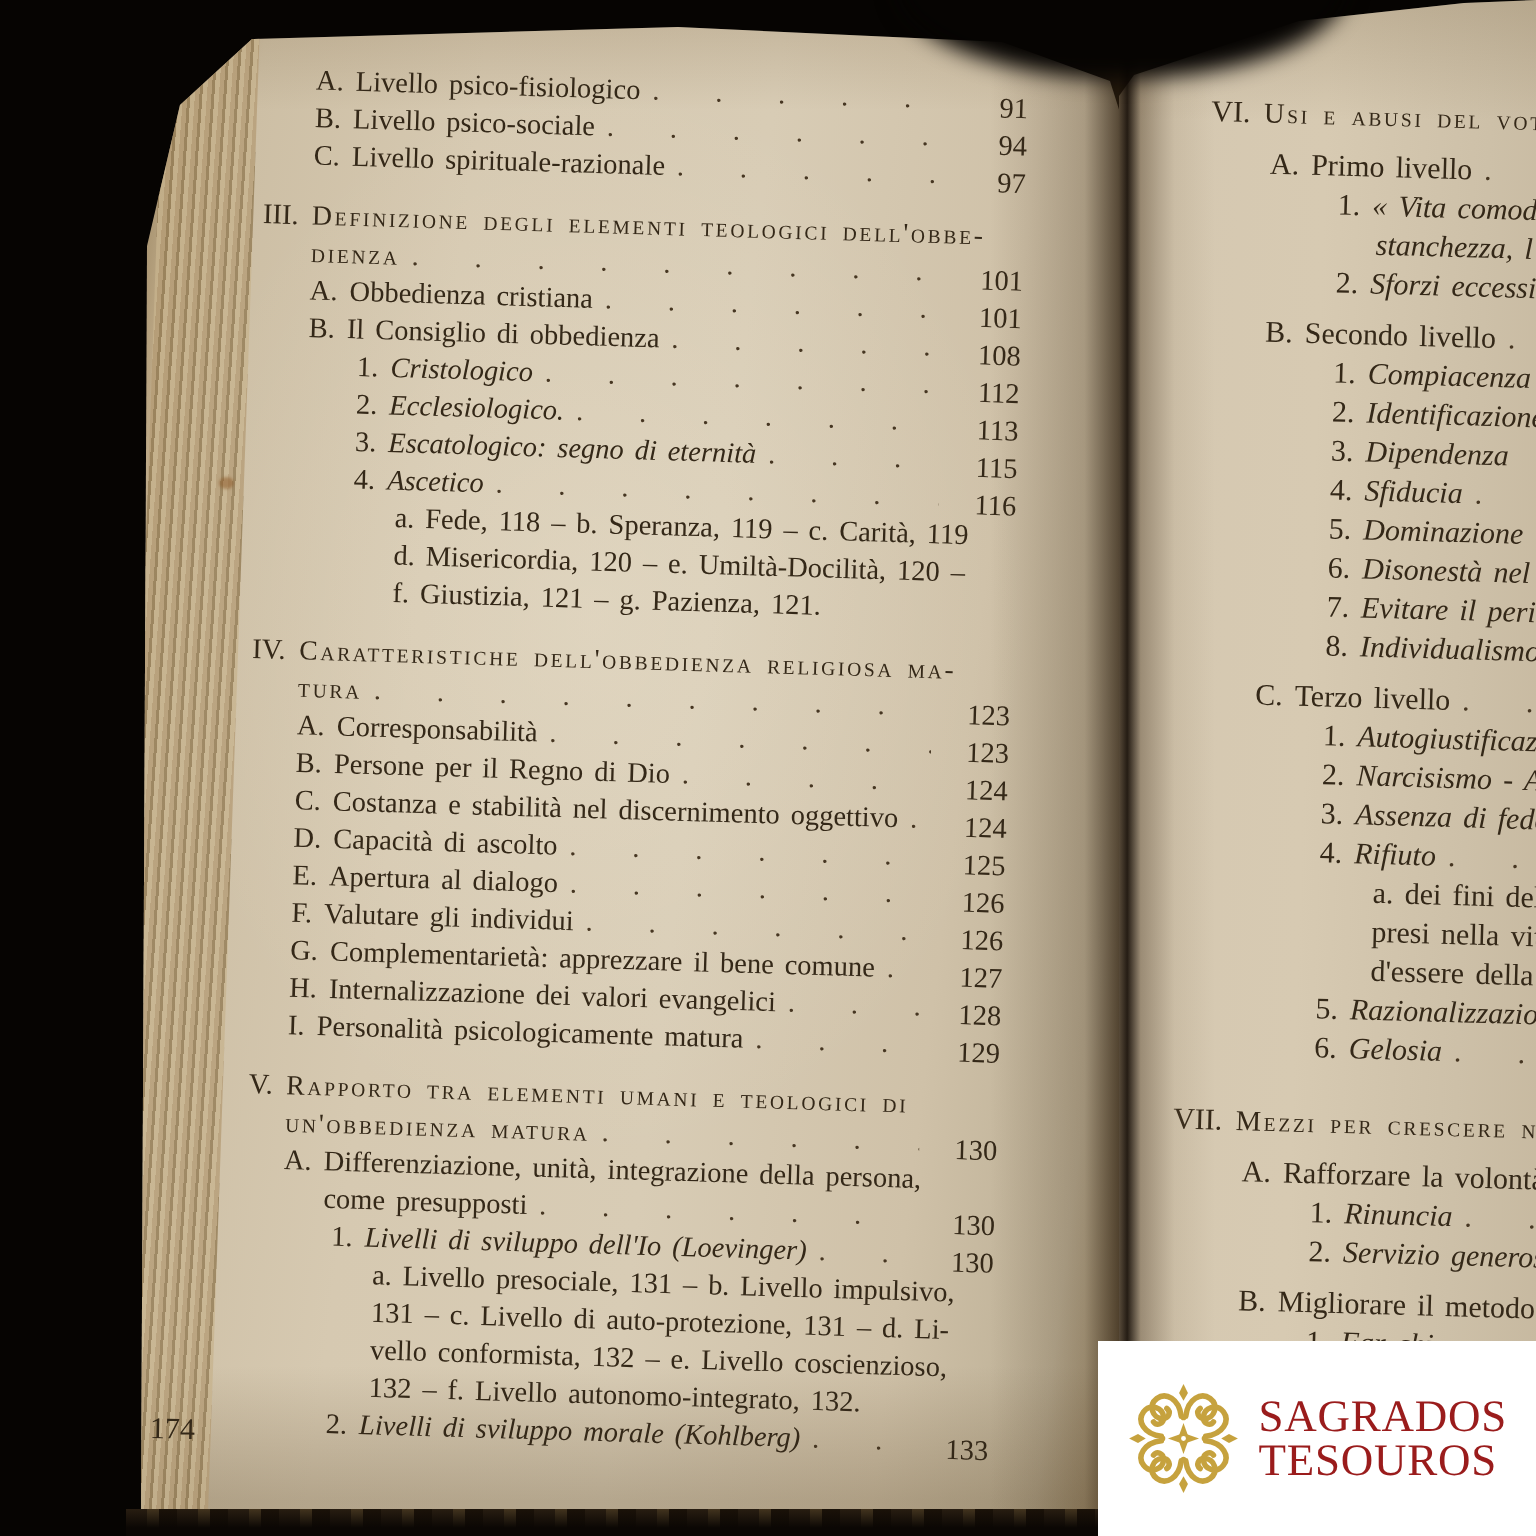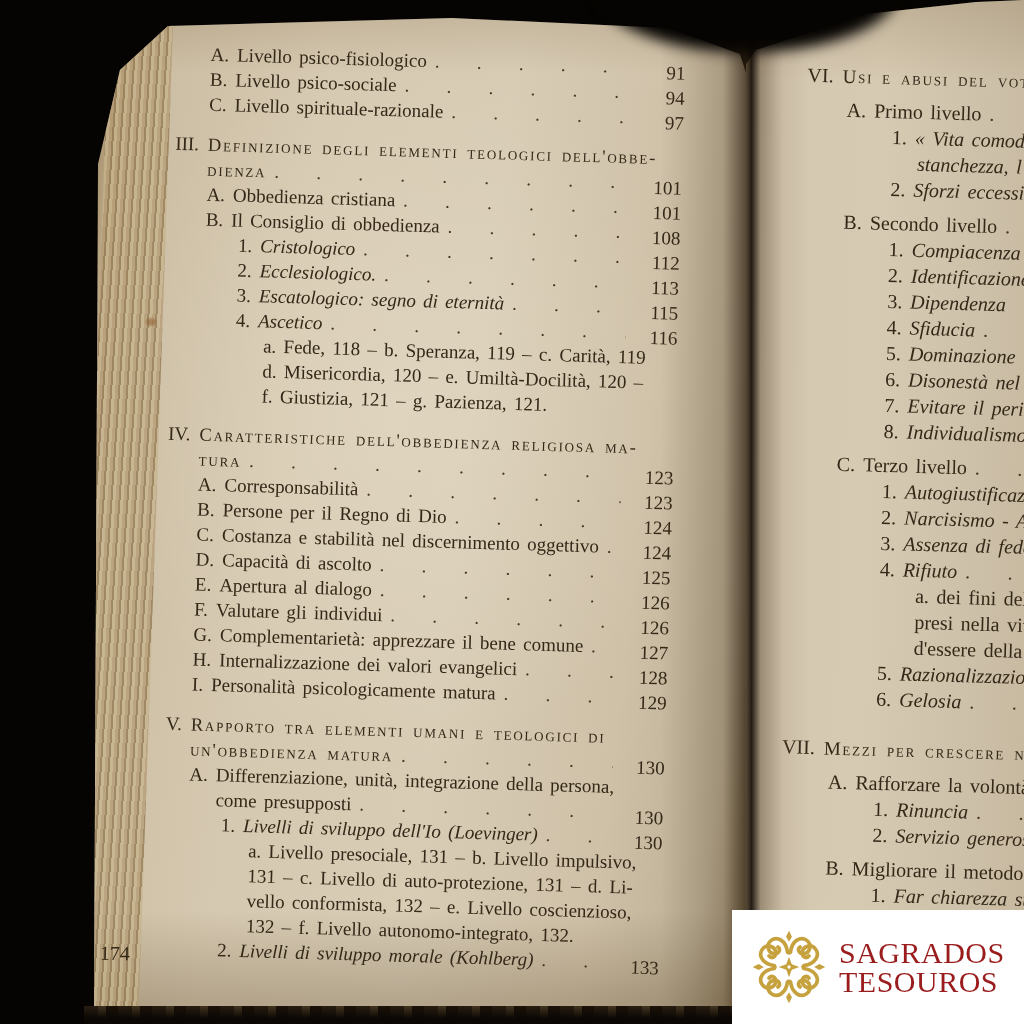--- a/index.html
+++ b/index.html
@@ -88,21 +88,21 @@
   .it{font-style:italic;}
   .leader{flex:1 1 auto;overflow:hidden;margin:0 8px;min-width:10px;color:#463622;}
   .leader::after{content:". . . . . . . . . . . . . . . . . . . . . . . .";letter-spacing:15px;}
   .pnum{flex:0 0 44px;text-align:right;position:relative;top:5px;}
 
   .folio{position:absolute;left:8px;top:928px;font-size:20px;color:#342818;
     transform:rotate(1.2deg);z-index:3;}
 
   
   .watermark{
-    position:absolute;right:0;bottom:0;width:292px;height:114px;background:#ffffff;
+    position:absolute;right:0;bottom:0;width:292px;height:130px;background:#ffffff;
     display:flex;align-items:center;gap:13px;padding-left:20px;box-sizing:border-box;z-index:30;
   }
   .wm-text{display:flex;flex-direction:column;color:#9a1c1c;
     font-size:30px;line-height:29px;letter-spacing:.5px;}
 </style>
 </head>
 <body>
 
 <div class="book">
 

